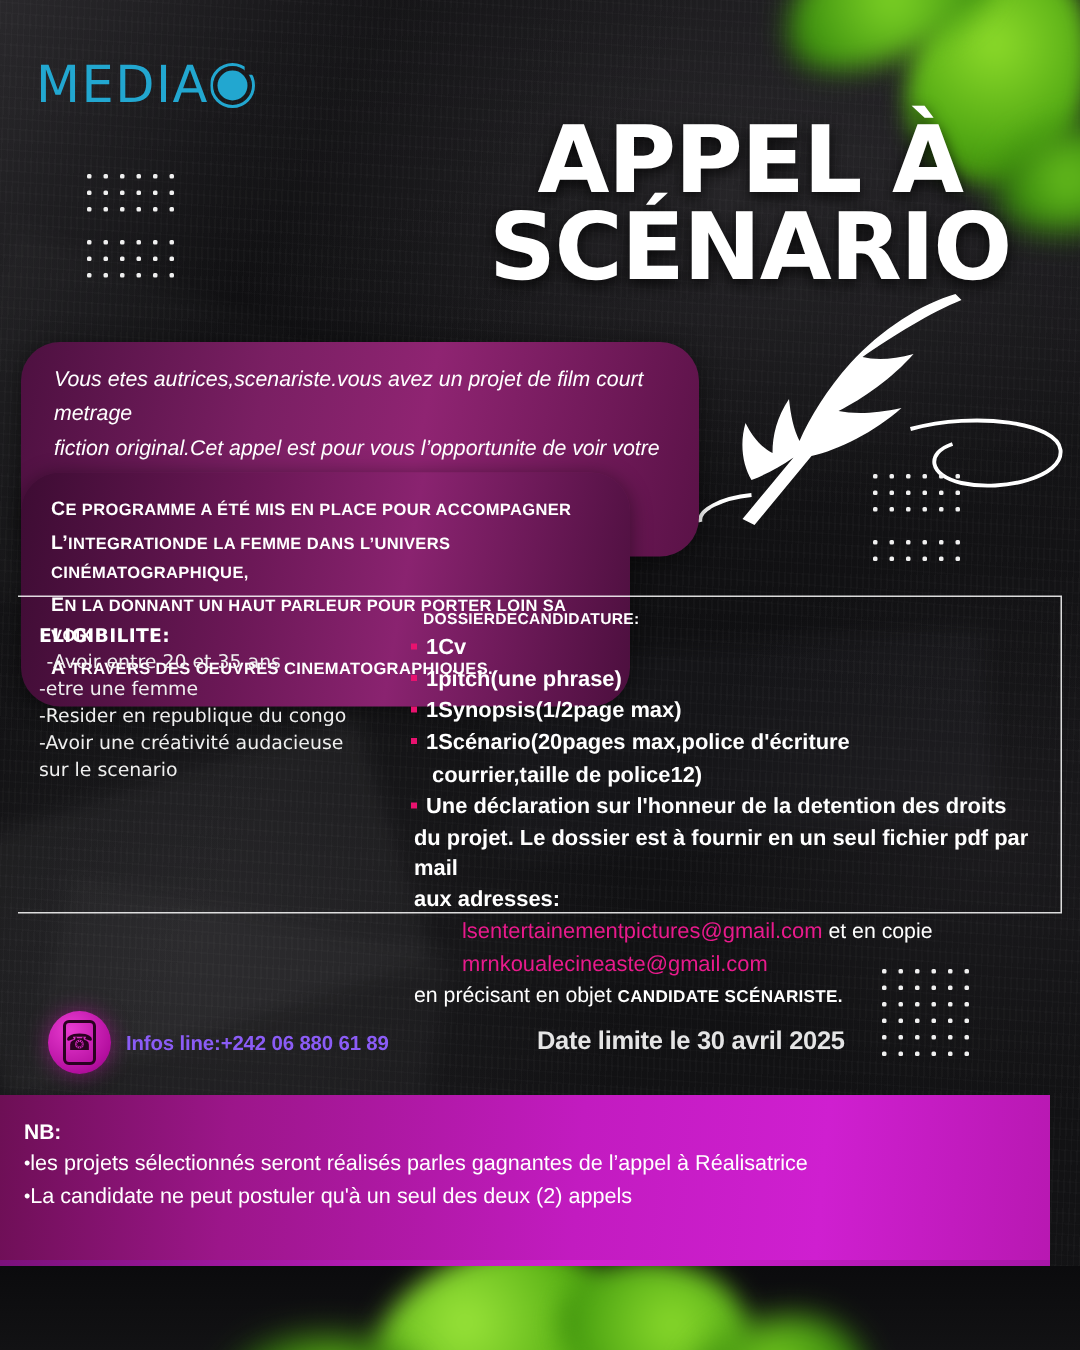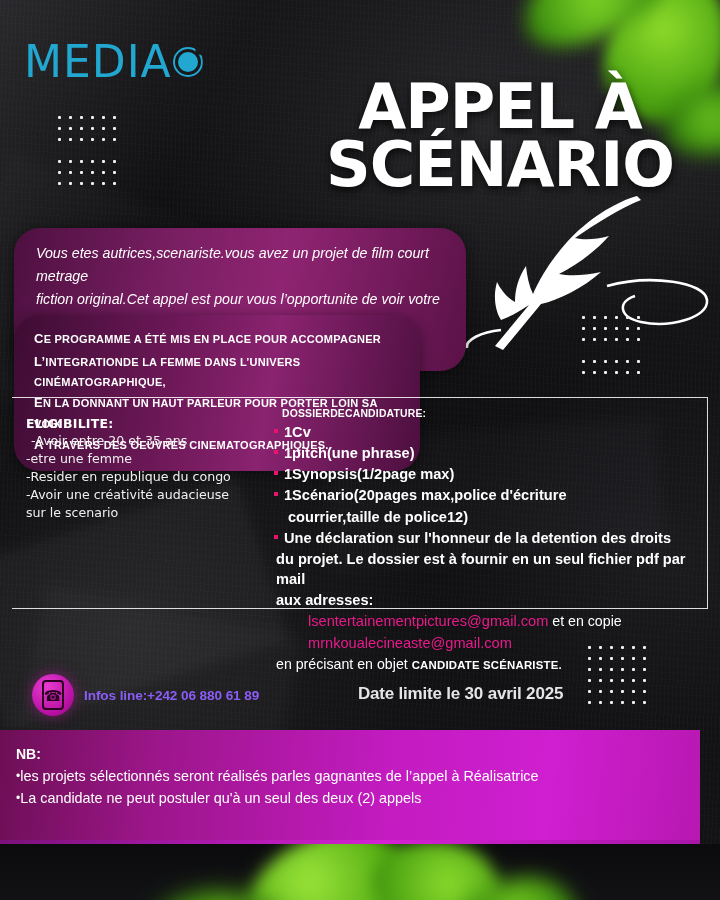--- a/index.html
+++ b/index.html
@@ -58,21 +58,21 @@
   .leaf-b2{ left:374px; bottom:-36px; width:130px; height:96px;
     background:radial-gradient(circle at 55% 42%, #8ada2c, #4aa111 70%, #27600a 100%); transform:rotate(22deg); filter:blur(8px);}
   .leaf-b3{ left:458px; bottom:-60px; width:120px; height:82px;
     background:radial-gradient(circle at 50% 40%, #73c81f, #327f0b 74%); transform:rotate(-6deg); filter:blur(10px);}
   .leaf-b4{ left:150px; bottom:-70px; width:140px; height:80px;
     background:radial-gradient(circle at 50% 40%, #5fb117, #23600a 78%); transform:rotate(8deg); filter:blur(11px);}
 
   
   .logo{ position:absolute; left:24px; top:40px; display:flex; align-items:center; }
   .logo-text{
-    font-size:44px; font-weight:400; letter-spacing:1px; color:#22a7d0;
+    font-size:34px; font-weight:400; letter-spacing:1px; color:#22a7d0;
     font-family:"DejaVu Sans", sans-serif;
     line-height:1;
   }
   .logo-mark{ margin-left:1px; width:30px; height:30px; position:relative; }
   .logo-mark .ring{
     position:absolute; inset:0; border:2.5px solid #22a7d0; border-radius:50%;
     clip-path: polygon(0 0, 76% 0, 76% 26%, 100% 26%, 100% 100%, 0 100%);
   }
   .logo-mark .dot{
     position:absolute; left:5px; top:5px; width:20px; height:20px;

